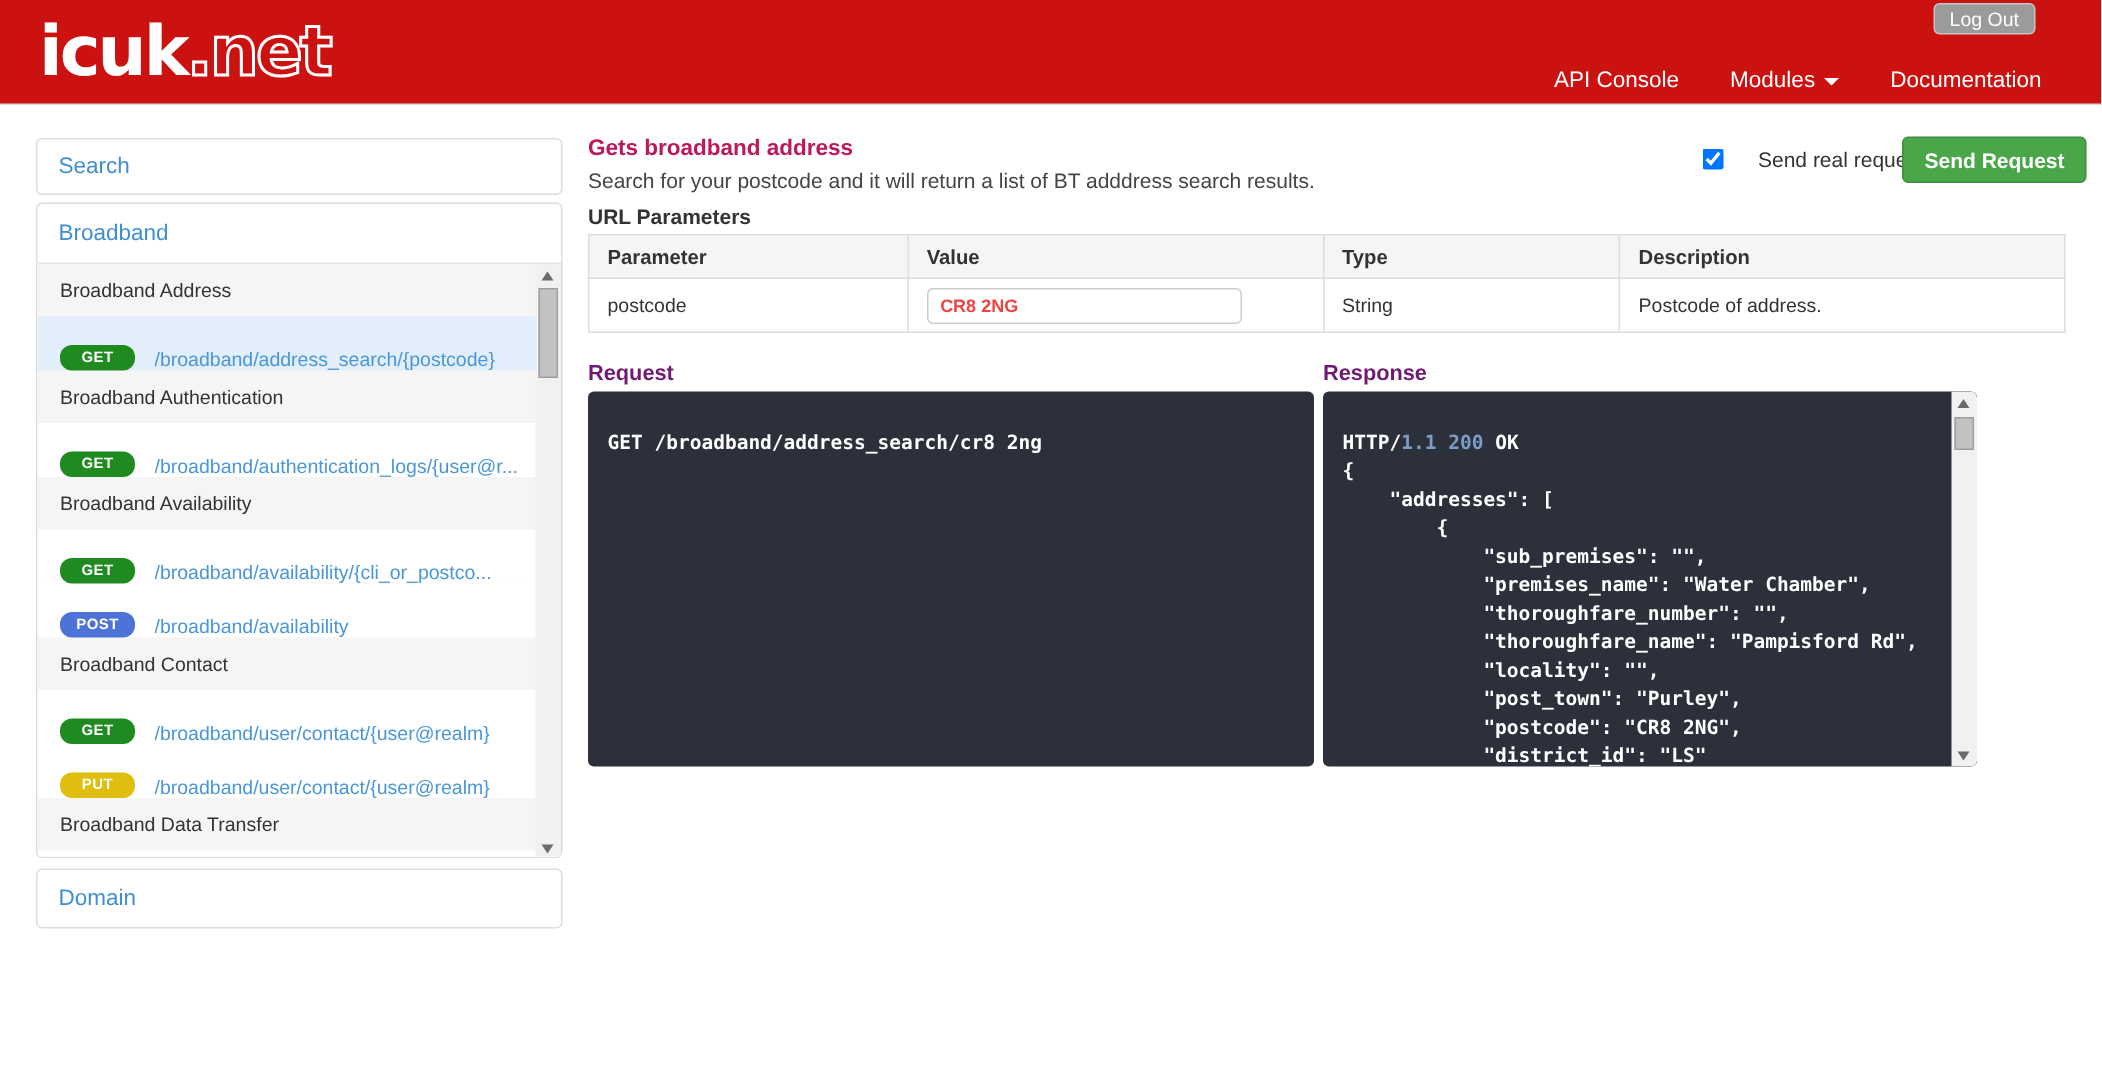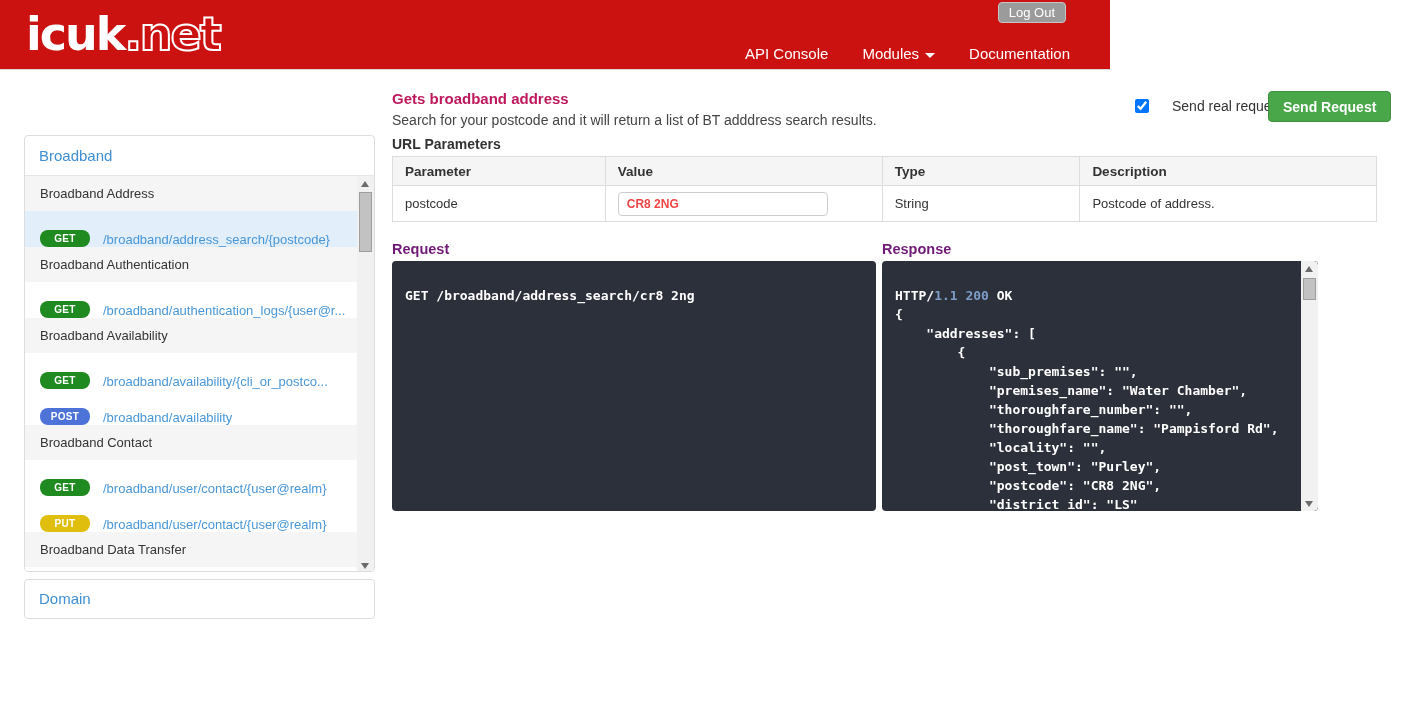--- a/index.html
+++ b/index.html
@@ -1,21 +1,21 @@
 <!DOCTYPE html>
 <html style="--header-bg: #cc1111; --panel-title-blue: #3f8fd2; --endpoint-link-blue: #4a97d8; --get-badge: #1f8a1f; --post-badge: #4d72d8; --put-badge: #dfbe0e; --send-button: #49a649; --selected-row-bg: #e2eefa; --code-bg: #2b303b; --code-text: #ffffff; --code-number: #7d9cc7;"><head>
 <meta charset="utf-8">
 <style>
   * { margin:0; padding:0; box-sizing:border-box; }
   html,body { background:#fff; }
   body { font-family:"Liberation Sans", sans-serif; }
   .page { position:relative; width:1401px; height:723px; background:#fff; overflow:hidden; }
 
   
-  .header { position:absolute; left:0; top:0; width:1110px; height:70px;
+  .header { position:absolute; left:0; top:0; width:1401px; height:70px;
             background:var(--header-bg); border-bottom:1px solid #d9d9d9; }
   .logo { position:absolute; left:26px; top:4px; font-family:"DejaVu Sans", sans-serif;
           font-weight:bold; font-size:46px; letter-spacing:-2px; line-height:60px; cursor:default; }
   .logo-solid { color:#fff; }
   .logo-outline { color:transparent; -webkit-text-stroke:2px #fff; }
   .logout-btn { position:absolute; right:44px; top:2px; background:#9b9b9b; color:#fff;
                 border:1px solid #c6c6c6; border-radius:4px; font-size:13px; padding:2px 10px;
                 font-family:inherit; cursor:pointer; }
   .main-nav { position:absolute; right:40px; bottom:7px; display:flex; gap:34px; align-items:center;text-align:center; }
   .main-nav a { color:#fff; font-size:15px; text-decoration:none; cursor:pointer; }
@@ -105,20 +105,23 @@
   <div class="header">
     <div class="logo"><span class="logo-solid">icuk</span><span class="logo-outline">.net</span></div>
     <button class="logout-btn">Log Out</button>
     <div class="main-nav">
       <a>API Console</a>
       <a><span>Modules</span><span class="caret-down"></span></a>
       <a>Documentation</a>
     </div>
   </div>
 
+  <div class="card search-card">
+    <div class="card-title">Search</div>
+  </div>
 
   <div class="card broadband-card">
     <div class="card-title">Broadband</div>
     <div class="endpoint-list">
 
       <div class="group-header">Broadband Address</div>
 
       <div class="endpoint-row selected">
         <span class="method-badge get">GET</span>
         <span class="endpoint-path">/broadband/address_search/{postcode}</span>

